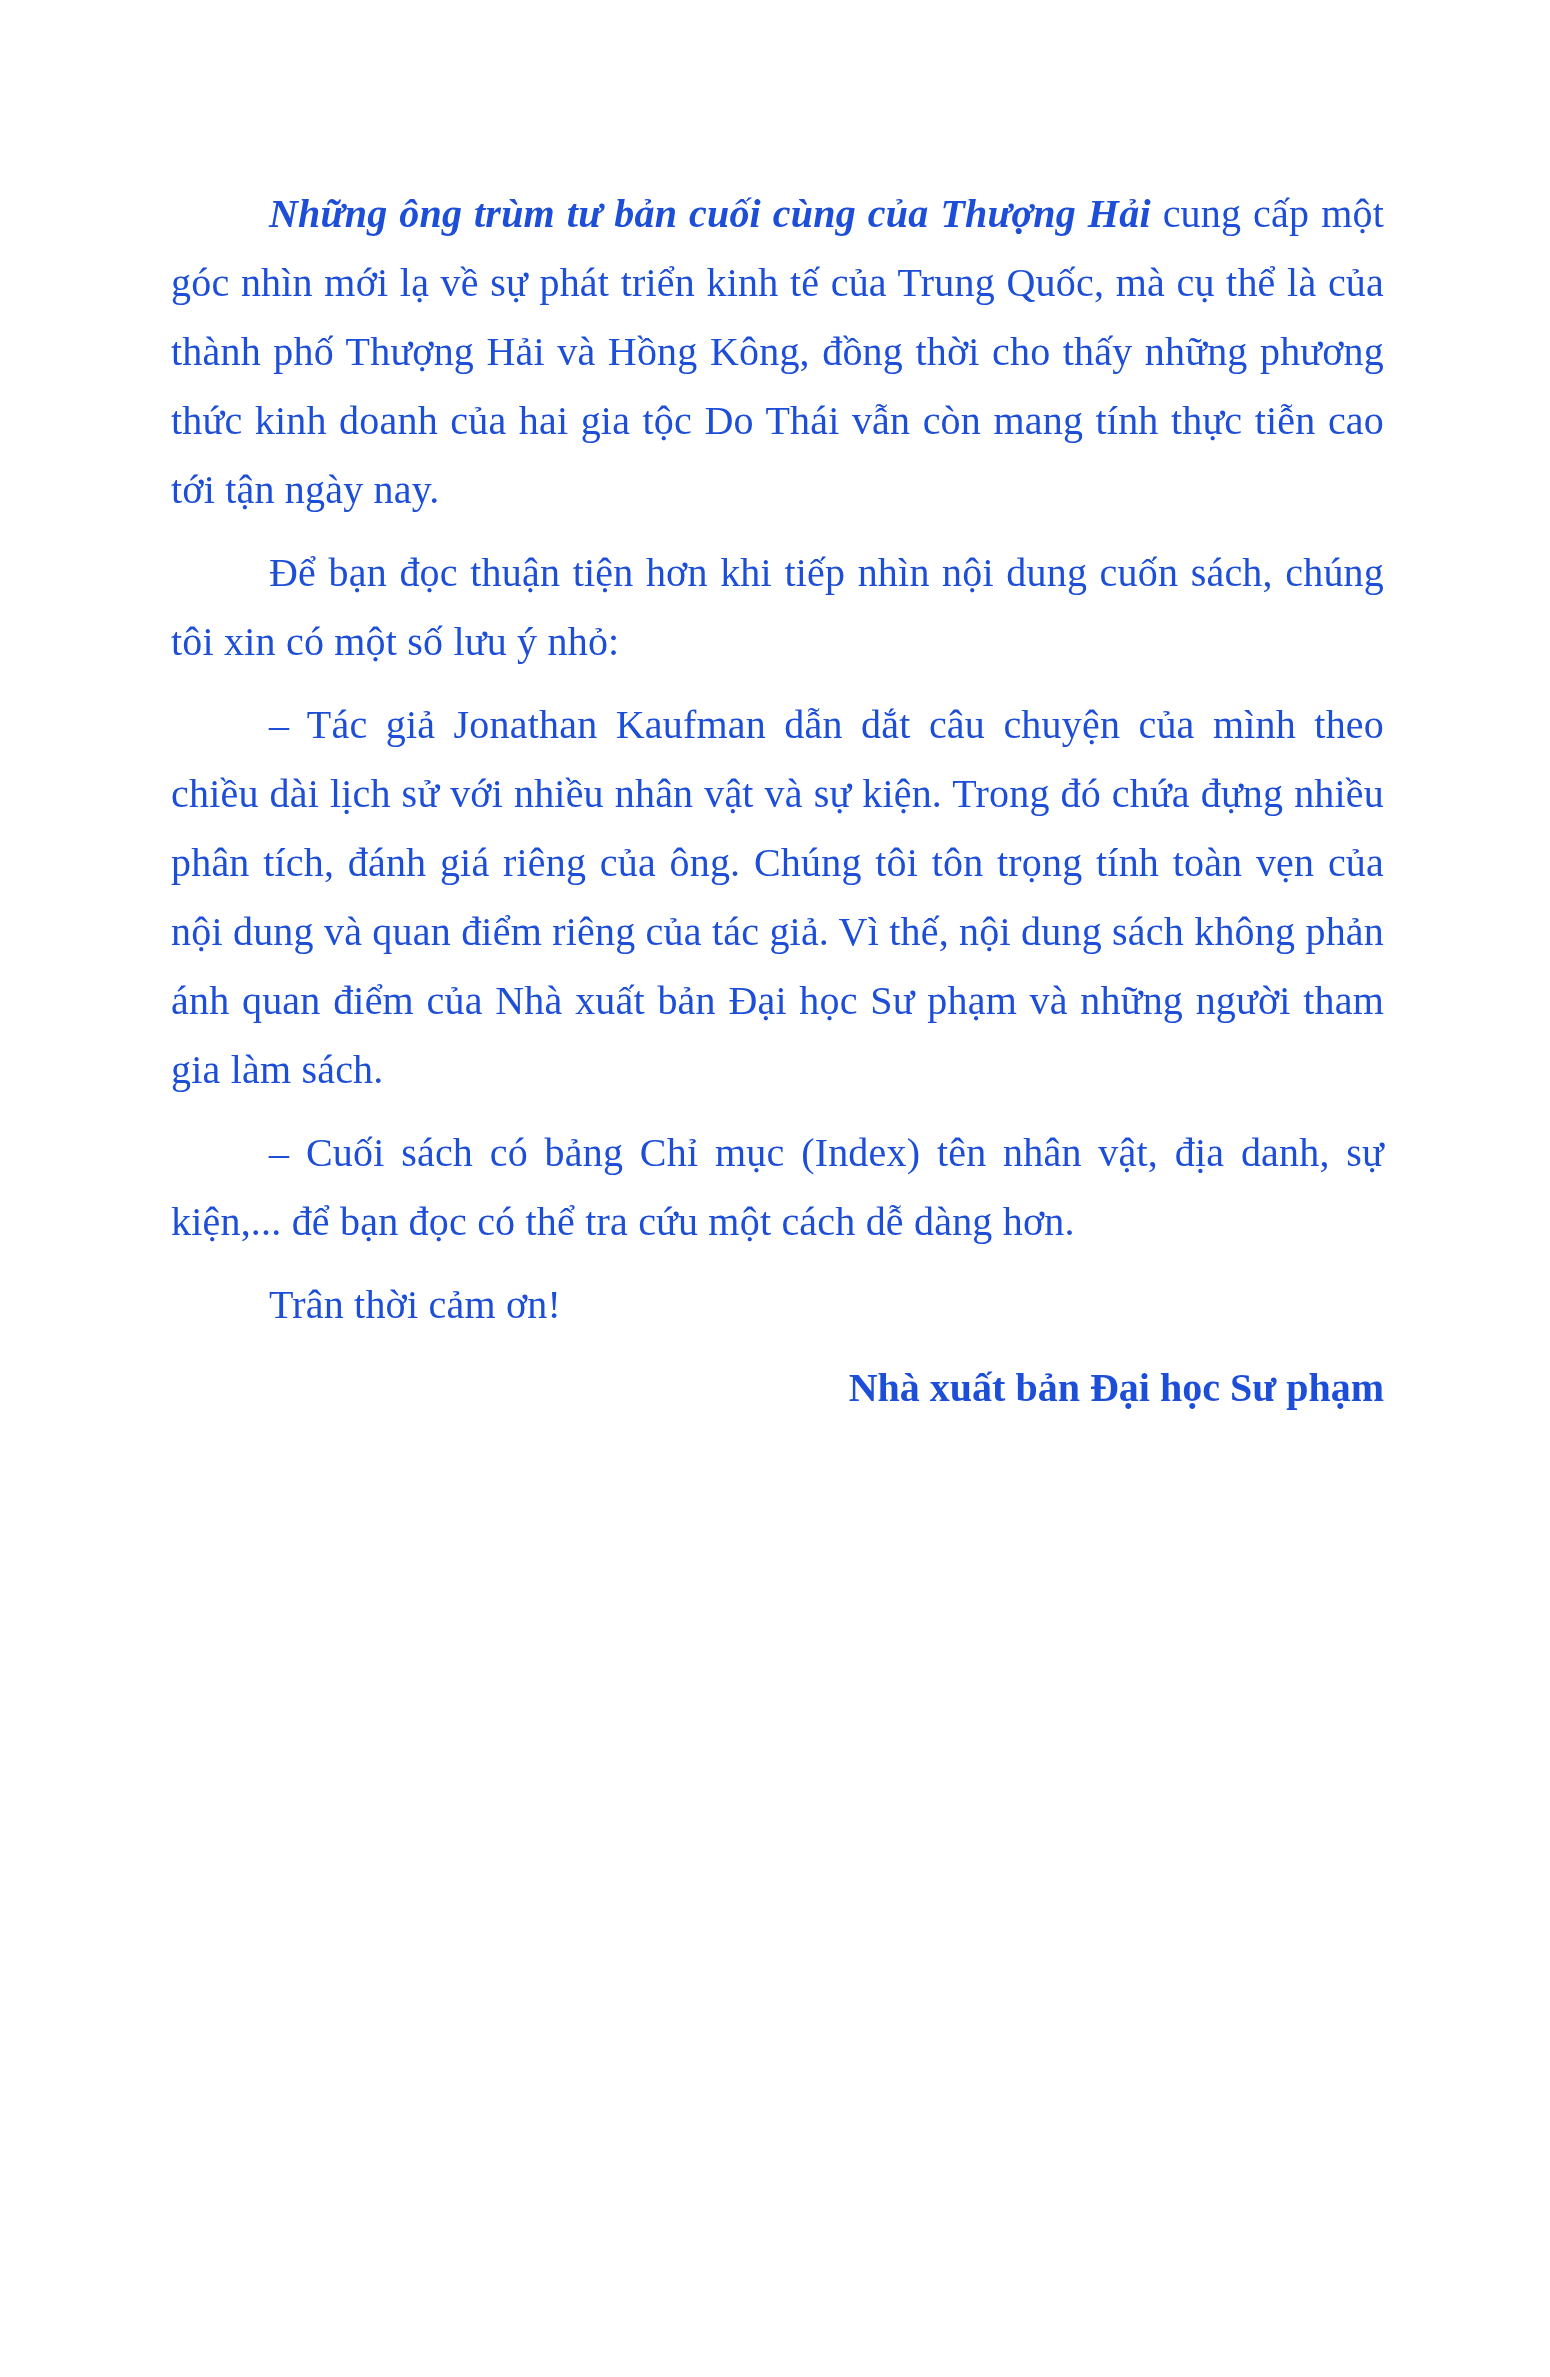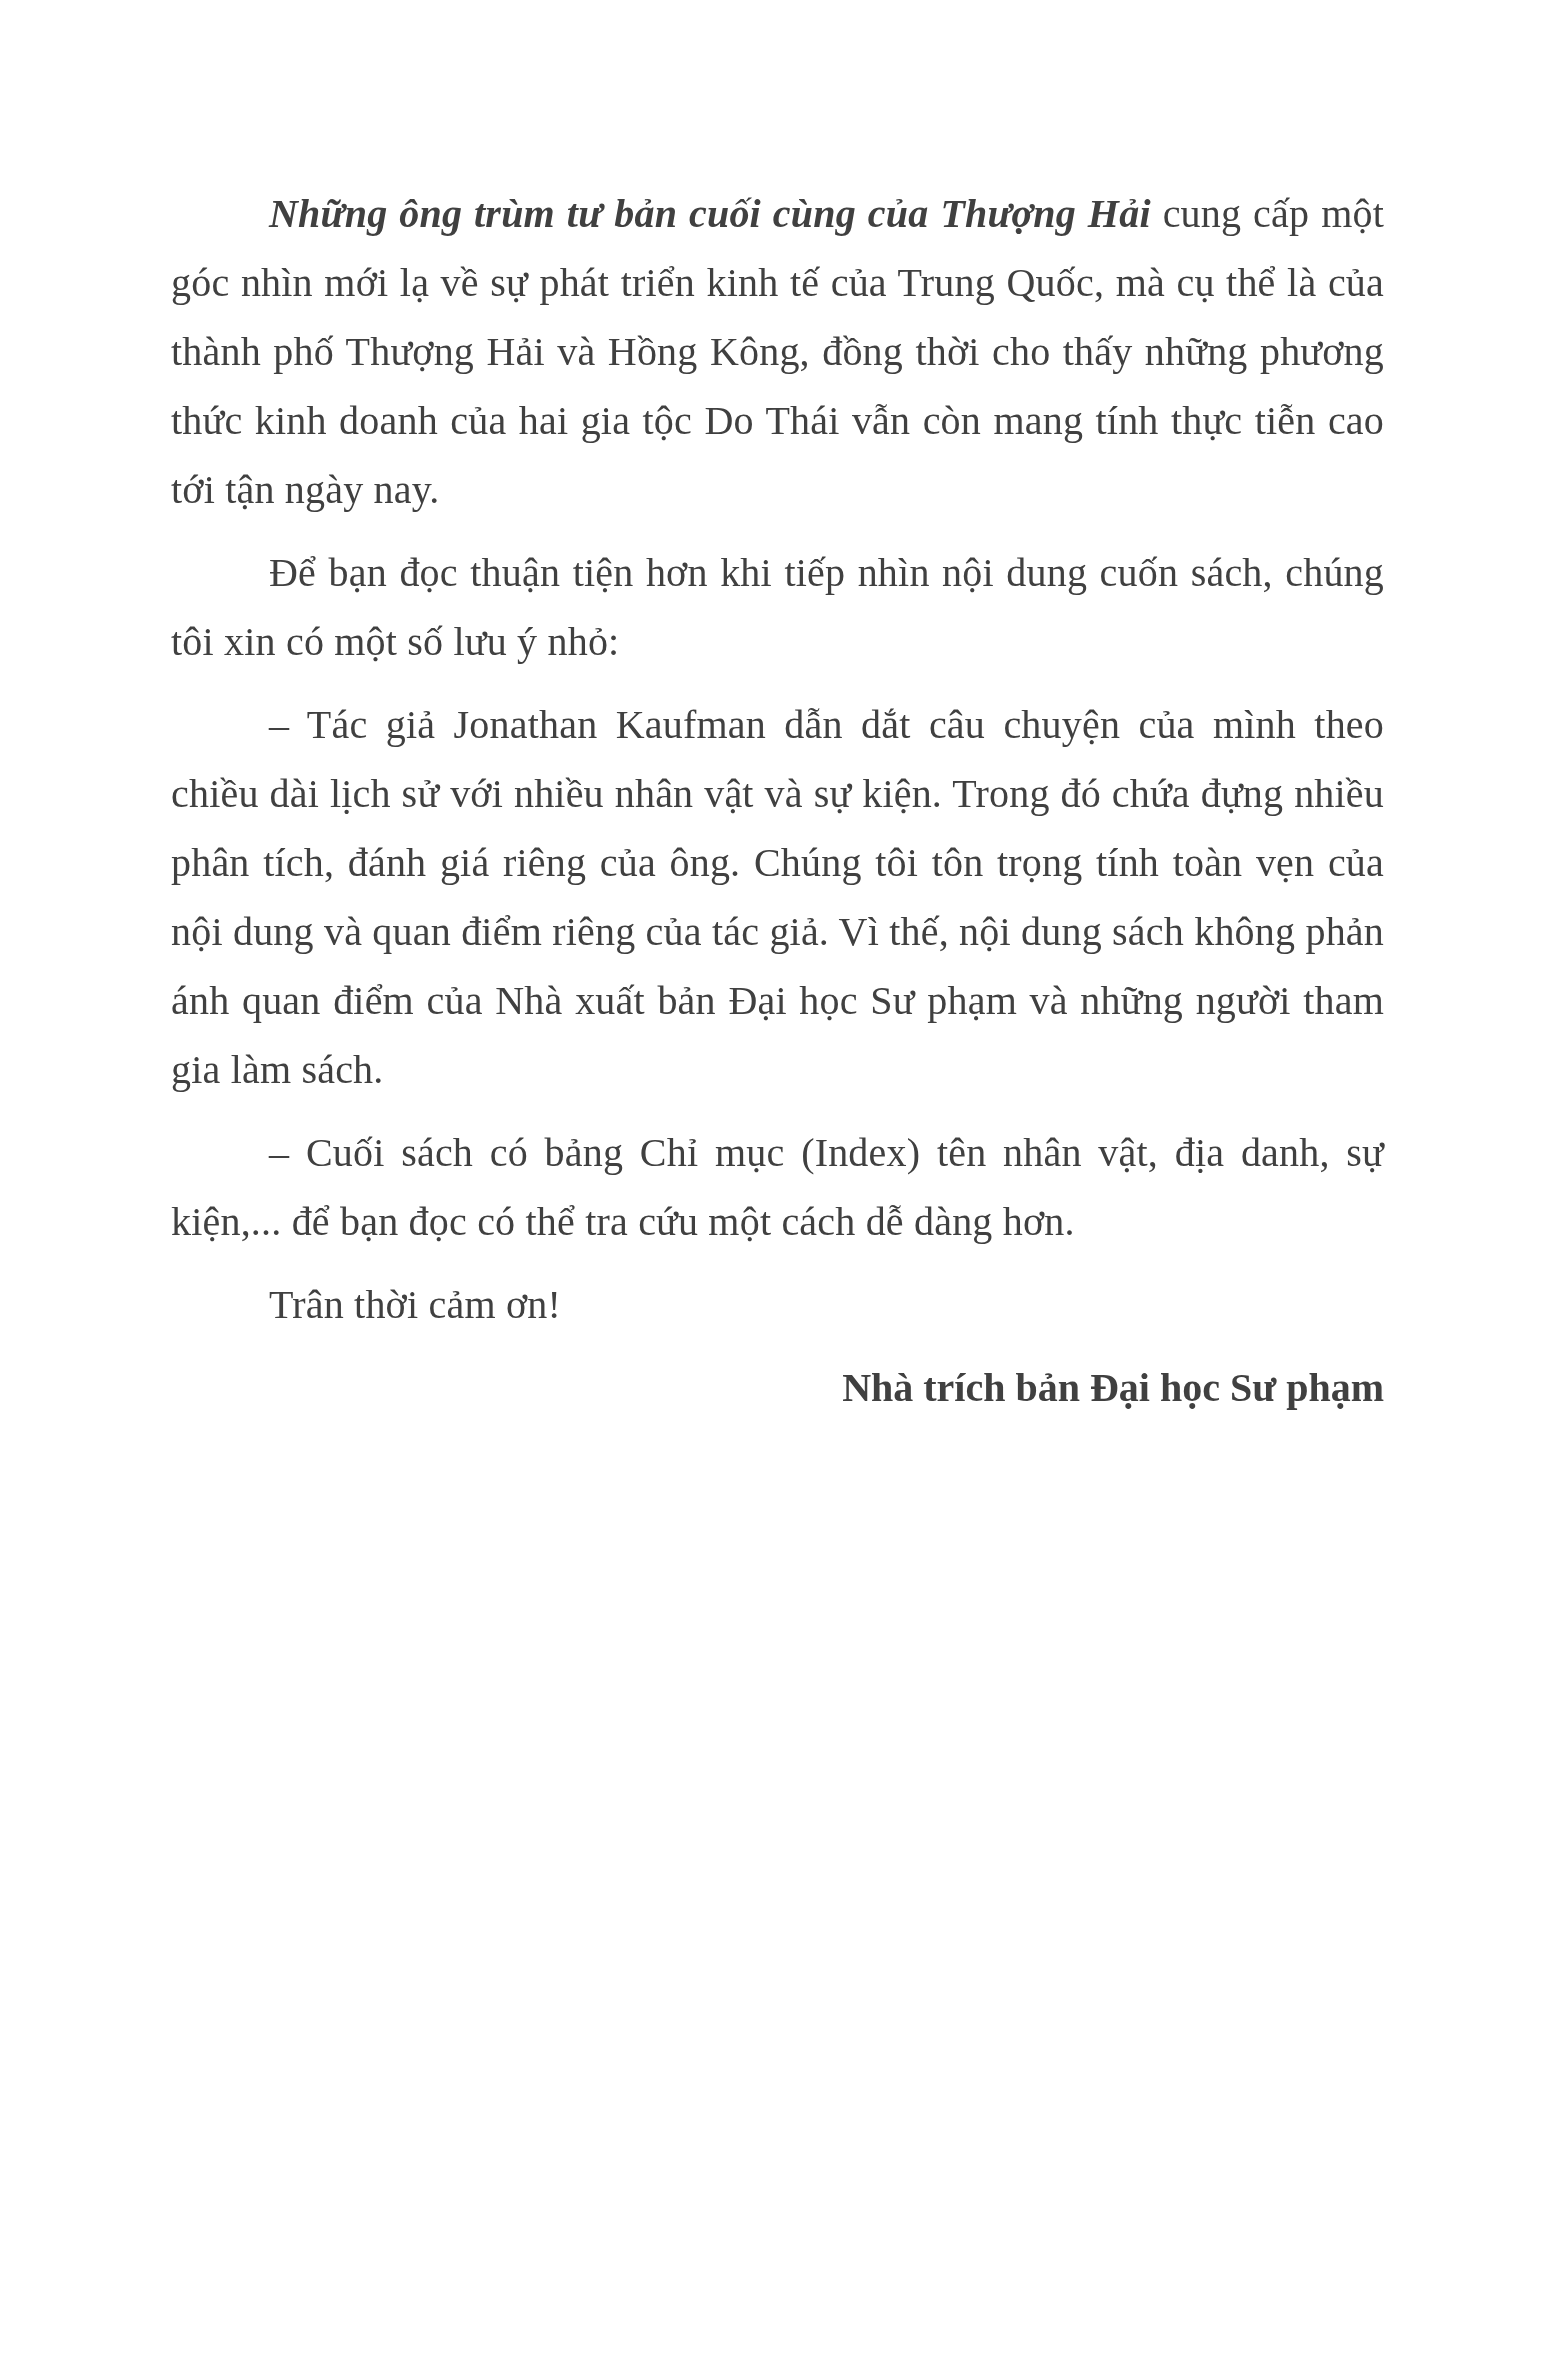--- a/index.html
+++ b/index.html
@@ -5,21 +5,21 @@
   html, body {
     margin: 0;
     padding: 0;
     background: #ffffff;
   }
   .page {
     position: relative;
     width: 1551px;
     height: 1984px;
     background: #ffffff;
-    color: #404040;
+    color: #1d4ed8;
     font-family: "Liberation Serif", "DejaVu Serif", serif;
     overflow: hidden;
   }
   .text-block {
     position: absolute;
     top: 179px;
     left: 171px;
     width: 1213px;
   }
   .para {
@@ -66,19 +66,19 @@
     <p class="para">Để bạn đọc thuận tiện hơn khi tiếp nhìn nội dung cuốn sách, chúng tôi xin có một số lưu ý nhỏ:</p>
 
     <p class="para">– Tác giả Jonathan Kaufman dẫn dắt câu chuyện của mình theo chiều dài lịch sử với nhiều nhân vật và sự kiện. Trong đó chứa đựng nhiều phân tích, đánh giá riêng của ông. Chúng tôi tôn trọng tính toàn vẹn của nội dung và quan điểm riêng của tác giả. Vì thế, nội dung sách không phản ánh quan điểm của Nhà xuất bản Đại học Sư phạm và những người tham gia làm sách.</p>
 
 
     <p class="para">– Cuối sách có bảng Chỉ mục (Index) tên nhân vật, địa danh, sự kiện,... để bạn đọc có thể tra cứu một cách dễ dàng hơn.</p>
 
 
     <p class="para no-justify">Trân thời cảm ơn!</p>
 
-    <p class="signature">Nhà trích bản Đại học Sư phạm</p>
+    <p class="signature">Nhà xuất bản Đại học Sư phạm</p>
 
   </div>
 
   <div class="page-number">8</div>
 </div>
 
 
 </body></html>

